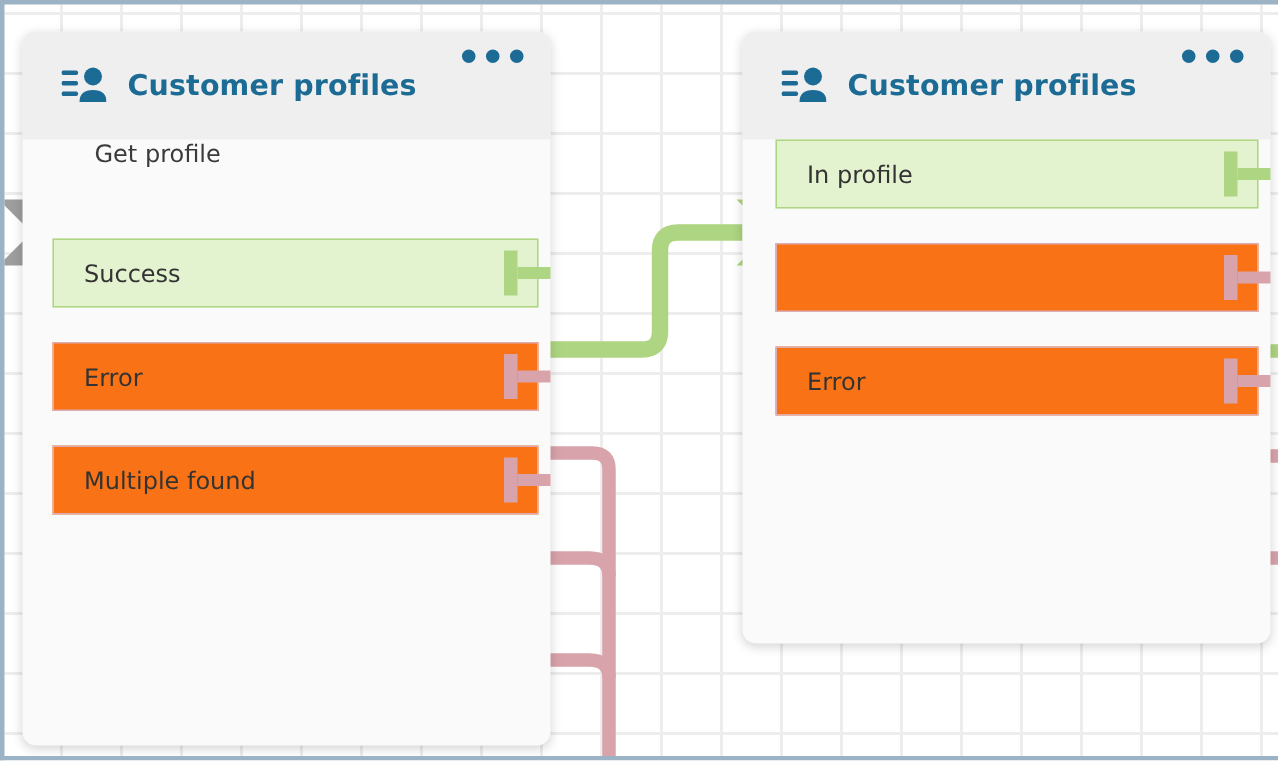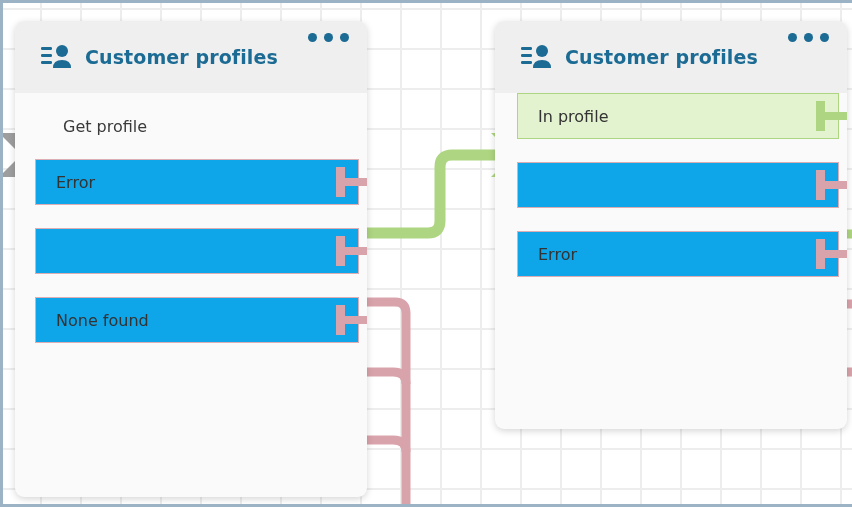--- a/index.html
+++ b/index.html
@@ -49,35 +49,35 @@
     letter-spacing:.1px;white-space:nowrap;
   }
   .dots{
     position:absolute;right:18px;top:12px;
     display:flex;gap:7px;align-items:center;
   }
   .dots i{width:9px;height:9px;border-radius:50%;background:#1b6b94;display:block;}
 
   .card-body{position:relative;padding-bottom:30px;}
   .op-row{
-    height:66px;display:flex;align-items:center;
+    height:66px;display:flex;align-items:flex-start;
   }
   .op-label{
     font-size:16px;color:#3a3a3a;margin-left:48px;white-space:nowrap;
   }
 
   
   .port{
     position:relative;height:46px;margin:0 0 23px 0;
     display:flex;align-items:center;
     box-sizing:border-box;
   }
   .port-text{font-size:16px;color:#333;margin-left:20px;white-space:nowrap;}
   .port.green{background:#e3f2cf;border:1.5px solid #aed581;}
-  .port.pink{background:#0ea5e9;border:1.5px solid #ddadb4;}
+  .port.pink{background:#f97316;border:1.5px solid #ddadb4;}
 
   
   .stub{position:absolute;right:-14px;top:50%;transform:translateY(-50%);height:30px;width:36px;}
   .stub .bar{position:absolute;left:0;top:0;width:9px;height:30px;}
   .stub .arm{position:absolute;left:9px;top:11px;height:8px;width:27px;}
   .port.green .stub .bar,.port.green .stub .arm{background:#aed581;}
   .port.pink  .stub .bar,.port.pink  .stub .arm{background:#d9a3ab;}
 
   
   .in-arrow{position:absolute;}
@@ -135,43 +135,44 @@
           <i></i>
           <i></i>
       </span>
     </div>
 
     <div class="card-body">
       <div class="op-row">
         <span class="op-label">Get profile</span>
       </div>
 
+      <div class="port green" style="margin-left:20px;margin-right:8px;">
+        <span class="port-text">Success</span>
+        <span class="stub">
+          <span class="bar"></span>
+            <span class="arm"></span>
+        </span>
+      </div>
 
       <div class="port pink" style="margin-left:20px;margin-right:8px;">
         <span class="port-text">Error</span>
         <span class="stub">
           <span class="bar"></span>
             <span class="arm"></span>
         </span>
       </div>
 
       <div class="port pink" style="margin-left:20px;margin-right:8px;">
-        <span class="stub">
-          <span class="bar"></span>
-            <span class="arm"></span>
-        </span>
-      </div>
-
-      <div class="port pink" style="margin-left:20px;margin-right:8px;">
-        <span class="port-text">None found</span>
-        <span class="stub">
-          <span class="bar"></span>
-            <span class="arm"></span>
-        </span>
-      </div>
+        <span class="port-text">Multiple found</span>
+        <span class="stub">
+          <span class="bar"></span>
+            <span class="arm"></span>
+        </span>
+      </div>
+
     </div>
   </div>
 
   <div class="card" id="card-1" style="left:492px;top:18px;width:352px;height:408px;">
 
     <div class="card-header">
       <svg class="hdr-icon" viewBox="0 0 30 26">
         <rect x="0" y="3" width="11" height="3" rx="1.2" fill="#1b6b94"></rect>
         <rect x="0" y="10" width="11" height="3" rx="1.2" fill="#1b6b94"></rect>
         <rect x="0" y="17" width="11" height="3" rx="1.2" fill="#1b6b94"></rect>

